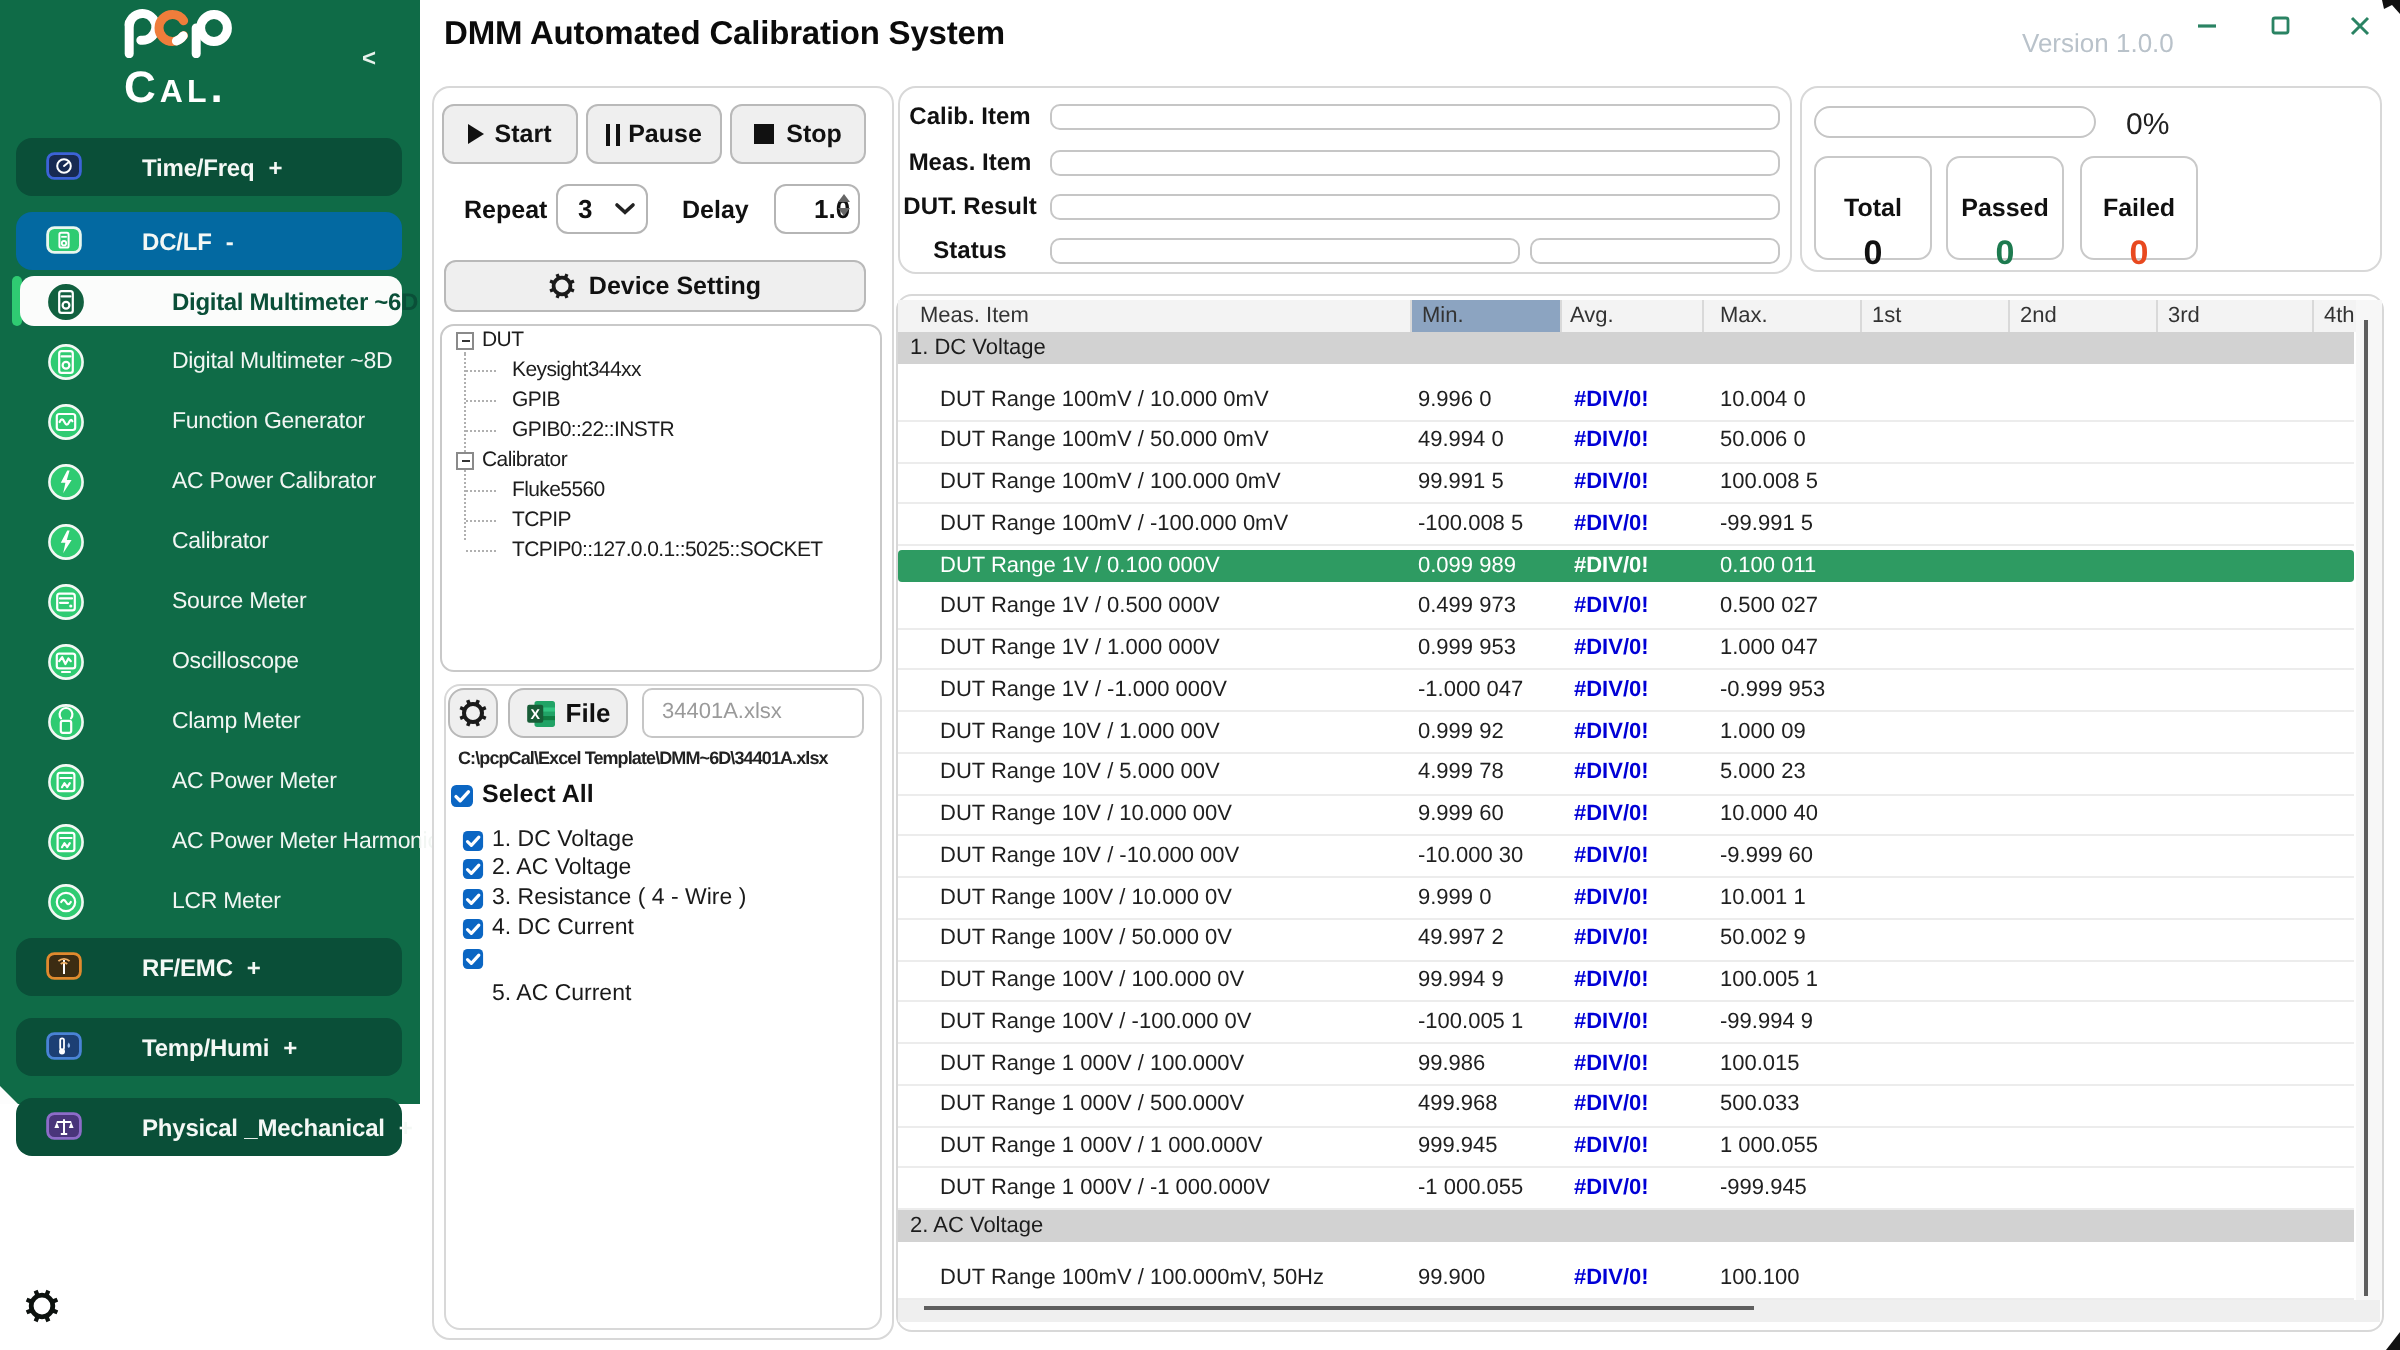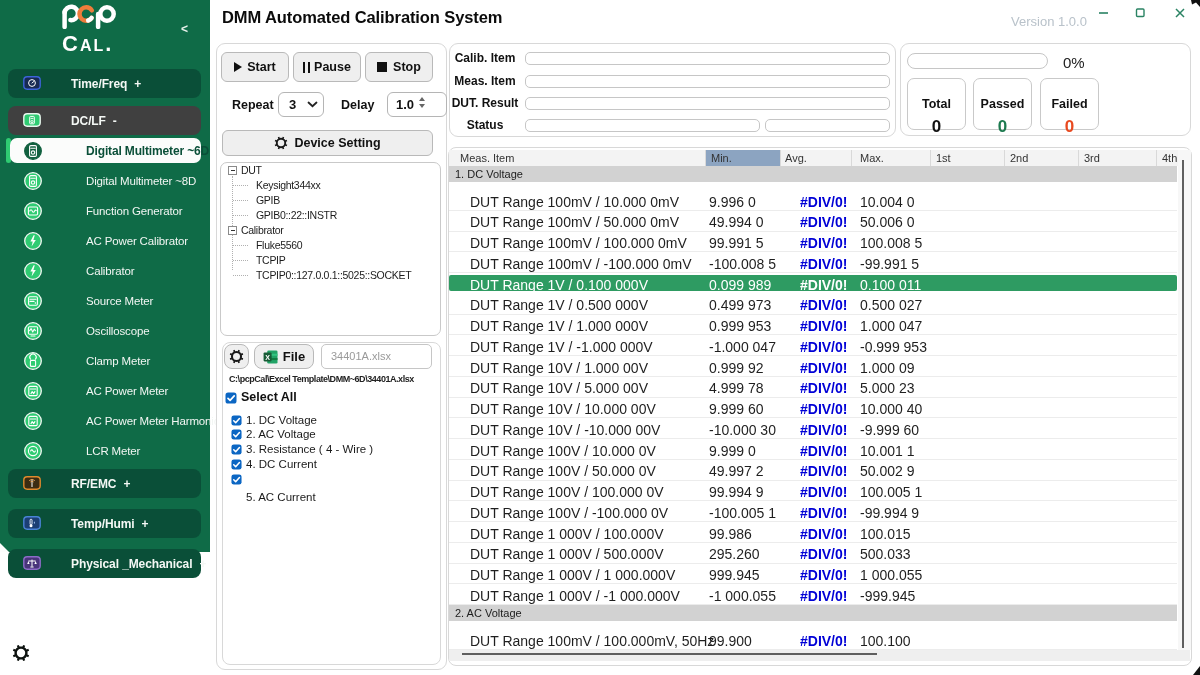--- a/index.html
+++ b/index.html
@@ -6,21 +6,21 @@
   font-family:"Liberation Sans", sans-serif; }
 
 .sidebar { position:absolute; left:0; top:0; width:210px; height:552px; background:#0f6b47; }
 .pcplogo { position:absolute; left:60px; top:3px; }
 .callogo { position:absolute; left:62px; top:31px; color:#fff; font-weight:bold; font-size:22px; letter-spacing:2px; }
 .collapse { position:absolute; left:181px; top:22px; color:#e8f2ec; font-size:12px; font-weight:bold; }
 .cat { position:absolute; left:8px; width:193px; height:29px; background:#0a4f38; border-radius:8px; display:flex; align-items:center; }
 .cat .cicon { position:absolute; left:15px; top:7px; }
 .cat .clabel { position:absolute; left:63px; color:#f4f8f5; font-weight:bold; font-size:12px; letter-spacing:-0.1px; white-space:nowrap; }
 .cat .pm { margin-left:7px; font-weight:bold; }
-.cat.open { background:#404040;padding-left:44px; }
+.cat.open { background:#0369a1;padding-left:44px; }
 .selbar { position:absolute; left:6px; width:5px; height:25px; background:#2fcb72; border-radius:3px; }
 .item { position:absolute; left:10px; width:191px; height:25px; display:flex; align-items:center; }
 .item .iicon { position:absolute; left:14px; top:3.5px; }
 .item .ilabel { position:absolute; left:60px; color:#f2f6f3; font-size:11.5px; letter-spacing:-0.15px; white-space:nowrap;margin-left:16px; }
 .item.sel { background:#fbfcfb; border-radius:7px; }
 .item.sel .ilabel { color:#0a4f38; font-weight:bold; font-size:12px; }
 .setgear { position:absolute; left:12px; top:644px; }
 .settxt { position:absolute; right:7px; top:645px; color:#fff; font-weight:bold; font-size:13px; }
 
 .title { position:absolute; left:222px; top:8px; font-size:16.5px; font-weight:bold; color:#0b0b0b; letter-spacing:-0.1px; }
@@ -55,23 +55,23 @@
 .statbox .v { font-weight:bold; font-size:17px; margin-top:6px; }
 .ready { position:absolute; left:1108px; top:52px; width:78px; height:78px; background:#b1b1b1; border-radius:10px;
   color:#fff; font-weight:bold; font-size:22px; letter-spacing:0.3px; display:flex; align-items:center; justify-content:center; }
 
 .thead { position:absolute; left:449px; top:150px; width:741px; height:16px; background:#f3f3f3; font-size:11px; color:#333; }
 .thead span { position:absolute; top:1.5px; }
 .mincell { position:absolute; left:256px; top:0; width:74.5px; height:16px; background:#8ca4c1; }
 .hsep { position:absolute; top:0; height:16px; border-left:1px solid #d9d9d9; }
 .tbody { position:absolute; left:449px; top:166px; width:728px; }
 .sec { height:16px; margin-bottom:8px; background:#d2d2d2; font-size:11px; color:#1c1c1c; line-height:16px; padding-left:6px; }
-.row { position:relative; height:20.75px; border-bottom:1px solid #ececec; font-size:14px; color:#1f1f1f; }
+.row { position:relative; height:20.75px; border-bottom:1px solid #ececec; font-size:11px; color:#1f1f1f; }
 .row span { position:absolute; top:3.5px; white-space:nowrap; }
-.c1 { left:21px; } .c2 { left:260px; } .c3 { left:338px;margin-left:13px; } .c4 { left:411px; }
+.c1 { left:21px; } .c2 { left:260px; } .c3 { left:338px; } .c4 { left:411px; }
 .div0 { color:#0000d6; font-weight:bold; }
 .grow { color:#fff; border-bottom:1px solid #fff; }
 .grow span { z-index:2; }
 .gband { position:absolute; left:0; right:0; top:1.5px; bottom:2px; background:#2e9b62; border-radius:2px; }
 .grow .c3 { font-weight:bold; }
 .vscroll { position:absolute; left:1177.5px; top:150px; width:13px; height:500px; background:#f7f7f7; }
 .vthumb { position:absolute; left:1181.5px; top:160px; width:2px; height:488px; background:#5f5f5f; }
 .hscroll { position:absolute; left:449px; top:650px; width:741px; height:11px; background:#efefef; }
 .hthumb { position:absolute; left:462px; top:652.5px; width:415px; height:2.5px; background:#5f5f5f; }
 .cursor { position:absolute; }
@@ -282,21 +282,21 @@
 <div class="panel" style="left:216px; top:43px; width:231px; height:627px;"></div>
 <div class="btn" style="left:221px; top:52px; width:68px; height:30px;"><span class="tri"></span>Start</div>
 <div class="btn" style="left:293px; top:52px; width:68px; height:30px;"><span class="pbars"></span>Pause</div>
 <div class="btn" style="left:365px; top:52px; width:68px; height:30px;"><span class="sq"></span>Stop</div>
 <div class="lbl" style="left:232px; top:98px;">Repeat</div>
 <div class="selbox" style="left:278px; top:92px; width:46px; height:25px; line-height:23px; padding-left:10px;">3</div>
 <svg class="chev" style="left:307px; top:101px;" width="11" height="7" viewBox="0 0 11 7">
       <path d="M1.5 1.5 L5.5 5.2 L9.5 1.5" stroke="#222" stroke-width="1.8" fill="none" stroke-linecap="round"></path>
     </svg>
 <div class="lbl" style="left:341px; top:98px;">Delay</div>
-<div class="selbox" style="left:387px; top:92px; width:60px; height:25px; line-height:23px; padding-left:8px;">1.0</div>
+<div class="selbox" style="left:387px; top:92px; width:43px; height:25px; line-height:23px; padding-left:19px;">1.0</div>
 <div class="spinarr" style="left:419px; top:97px;">
       <div class="up"></div>
       <div class="dn"></div>
     </div>
 <div class="btn" style="left:222px; top:130px; width:211px; height:26px;">
       <svg width="14" height="14" viewBox="0 0 24 24" style="display:block">
         <path d="M20.57 13.99 L22.80 14.96 L21.73 17.55 L19.47 16.66 L18.22 18.22 L16.66 19.47 L17.55 21.73 L14.96 22.80 L13.99 20.57 L12.00 20.80 L10.01 20.57 L9.04 22.80 L6.45 21.73 L7.34 19.47 L5.78 18.22 L4.53 16.66 L2.27 17.55 L1.20 14.96 L3.43 13.99 L3.20 12.00 L3.43 10.01 L1.20 9.04 L2.27 6.45 L4.53 7.34 L5.78 5.78 L7.34 4.53 L6.45 2.27 L9.04 1.20 L10.01 3.43 L12.00 3.20 L13.99 3.43 L14.96 1.20 L17.55 2.27 L16.66 4.53 L18.22 5.78 L19.47 7.34 L21.73 6.45 L22.80 9.04 L20.57 10.01 L20.80 12.00 Z M17.60 12.00 A5.6 5.6 0 1 0 6.40 12.00 A5.6 5.6 0 1 0 17.60 12.00 Z" fill="#1a1a1a" fill-rule="evenodd"></path>
       </svg>
       <span style="margin-left:6px">Device Setting</span>
     </div>
@@ -533,21 +533,21 @@
         <span class="c4">-99.994 9</span>
       </div>
 <div class="row">
         <span class="c1">DUT Range 1 000V / 100.000V</span>
         <span class="c2">99.986</span>
         <span class="c3 div0">#DIV/0!</span>
         <span class="c4">100.015</span>
       </div>
 <div class="row">
         <span class="c1">DUT Range 1 000V / 500.000V</span>
-        <span class="c2">295.260</span>
+        <span class="c2">499.968</span>
         <span class="c3 div0">#DIV/0!</span>
         <span class="c4">500.033</span>
       </div>
 <div class="row">
         <span class="c1">DUT Range 1 000V / 1 000.000V</span>
         <span class="c2">999.945</span>
         <span class="c3 div0">#DIV/0!</span>
         <span class="c4">1 000.055</span>
       </div>
 <div class="row">

